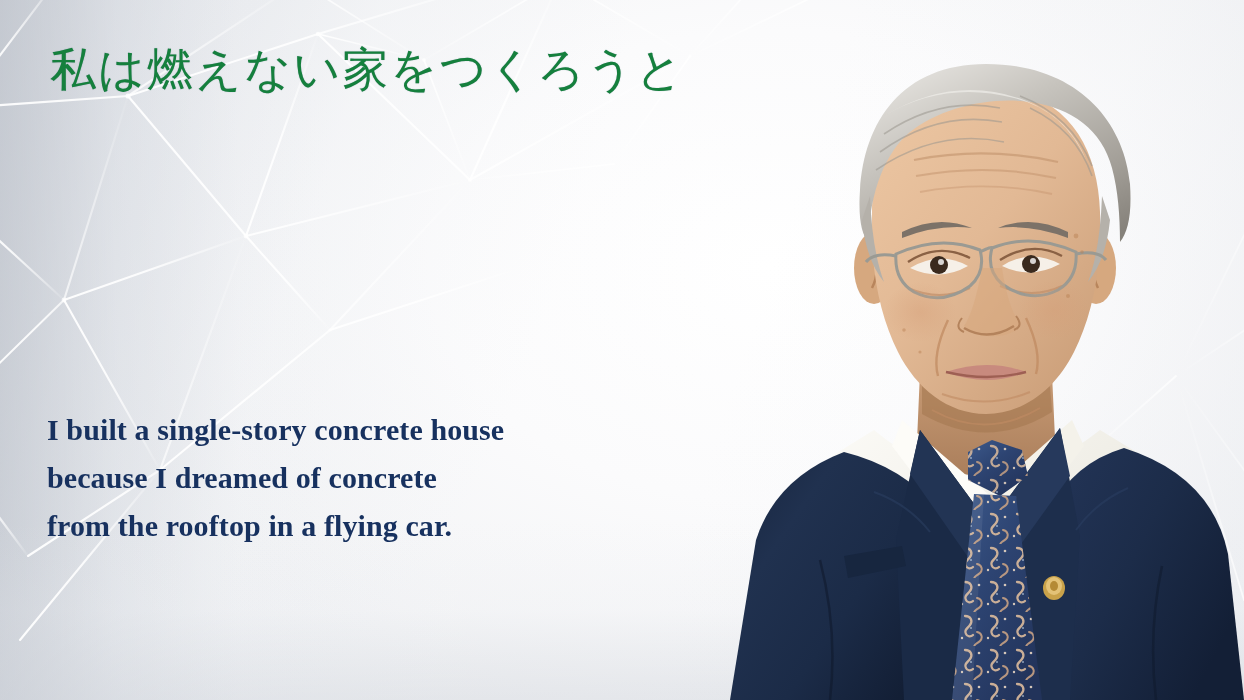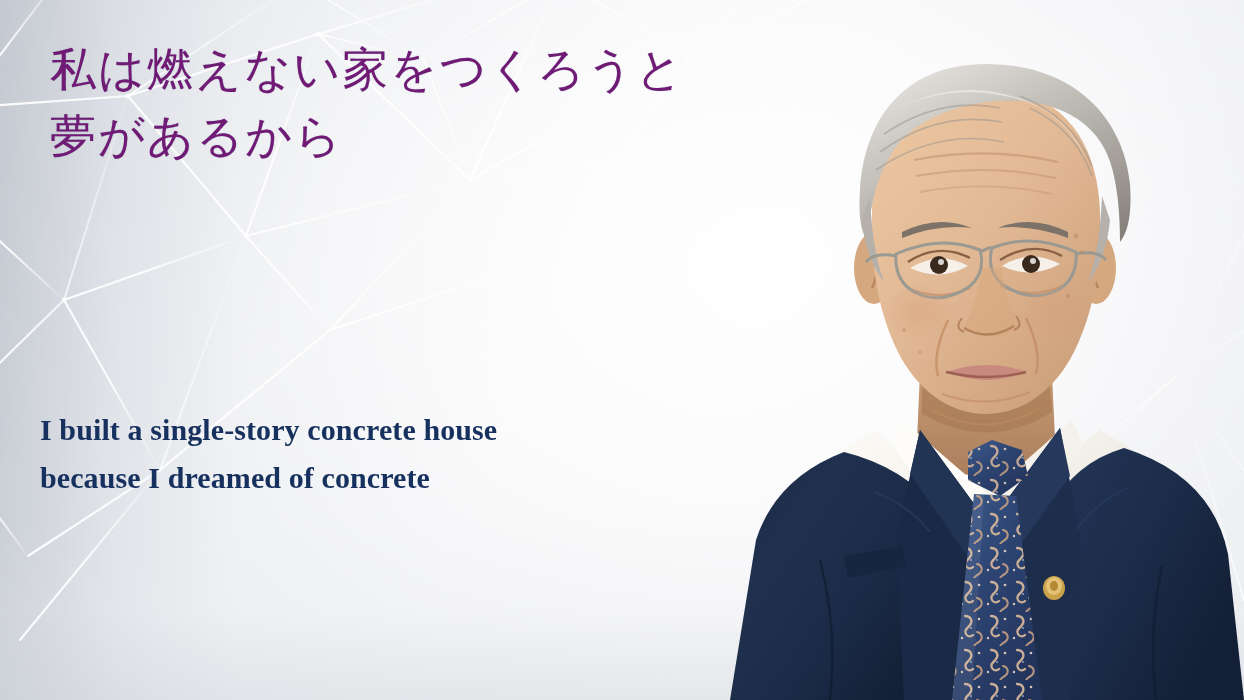--- a/index.html
+++ b/index.html
@@ -59,34 +59,34 @@
 
   .bg-net { position: absolute; inset: 0; }
   .bg-net svg { display: block; width: 1244px; height: 700px; }
 
   
   .quote-ja {
     position: absolute;
     left: 50px;
     top: 36px;
     width: 760px;
-    color: #701a75;
+    color: #15803d;
     font-family: "DejaVu Serif", "Liberation Serif", serif;
     font-size: 46px;
     line-height: 67px;
     letter-spacing: 2px;
     white-space: nowrap;
     font-weight: 400;
     text-shadow: 0 0 1px rgba(22,48,92,0.35);
   }
   .quote-ja .ln { display: block; }
 
   .quote-en {
     position: absolute;
-    left: 40px;
+    left: 47px;
     top: 406px;
     width: 700px;
     color: #17315f;
     font-family: "Liberation Serif", "DejaVu Serif", serif;
     font-weight: bold;
     font-size: 30px;
     line-height: 48px;
     letter-spacing: 0.1px;
     white-space: nowrap;
   }
@@ -187,26 +187,26 @@
           <circle cx="330" cy="330" r="2.0" opacity="0.38"></circle>
           <circle cx="424" cy="60" r="2.0" opacity="0.60"></circle>
           <circle cx="690" cy="56" r="1.9" opacity="0.40"></circle>
         </g>
       </g>
     </svg>
   </div>
 
   <div class="quote-ja">
     <span class="ln">私は燃えない家をつくろうと</span>
-    <span class="ln">夢があるから</span>
   </div>
 
   <div class="quote-en">
     <span class="ln">I built a single-story concrete house</span>
     <span class="ln">because I dreamed of concrete</span>
+    <span class="ln">from the rooftop in a flying car.</span>
   </div>
 
   <div class="portrait">
     <svg width="520" height="700" viewBox="0 0 520 700" xmlns="http://www.w3.org/2000/svg" aria-hidden="true">
       <defs>
         <linearGradient id="skinG" x1="0.1" y1="0" x2="0.95" y2="1">
           <stop offset="0%" stop-color="#ecc6a2"></stop>
           <stop offset="45%" stop-color="#e2b995"></stop>
           <stop offset="100%" stop-color="#c89b75"></stop>
         </linearGradient>

